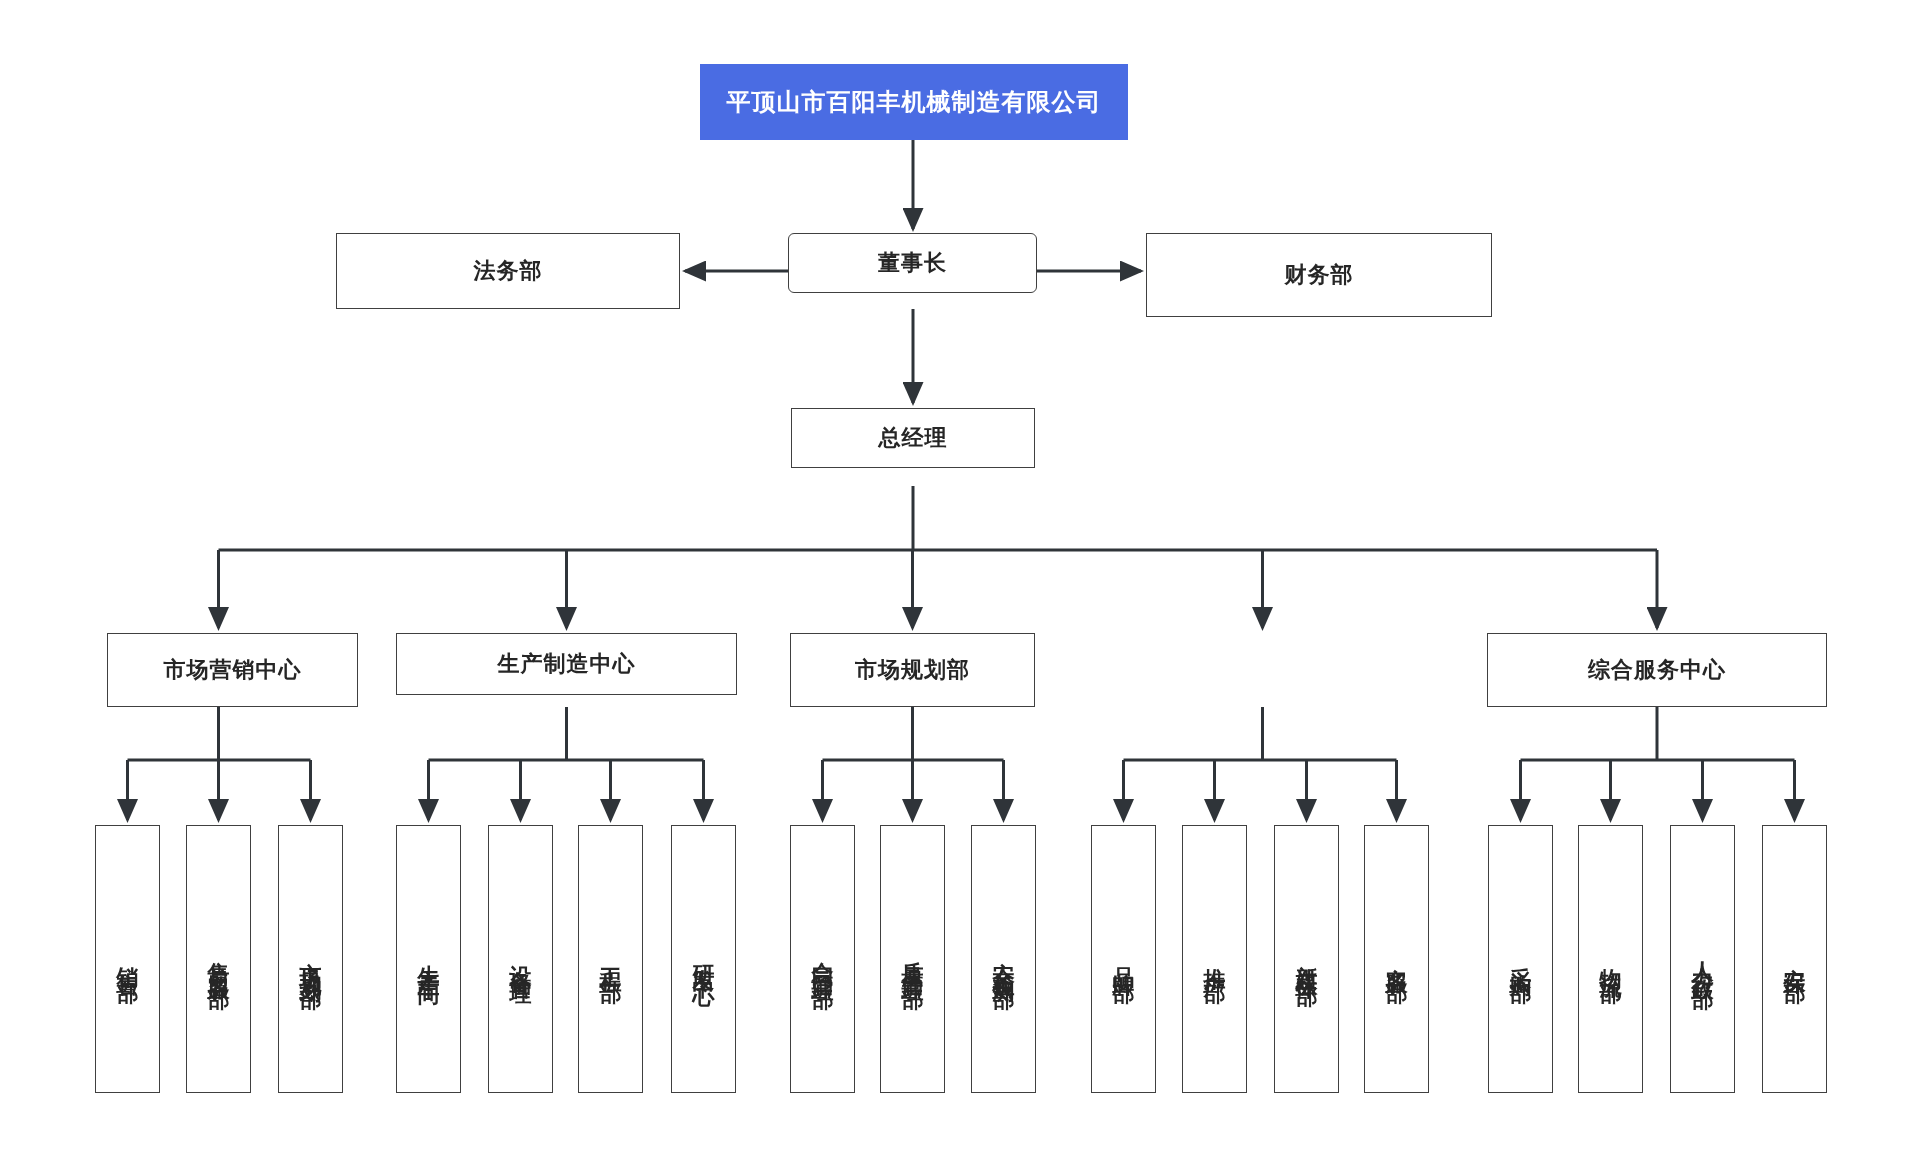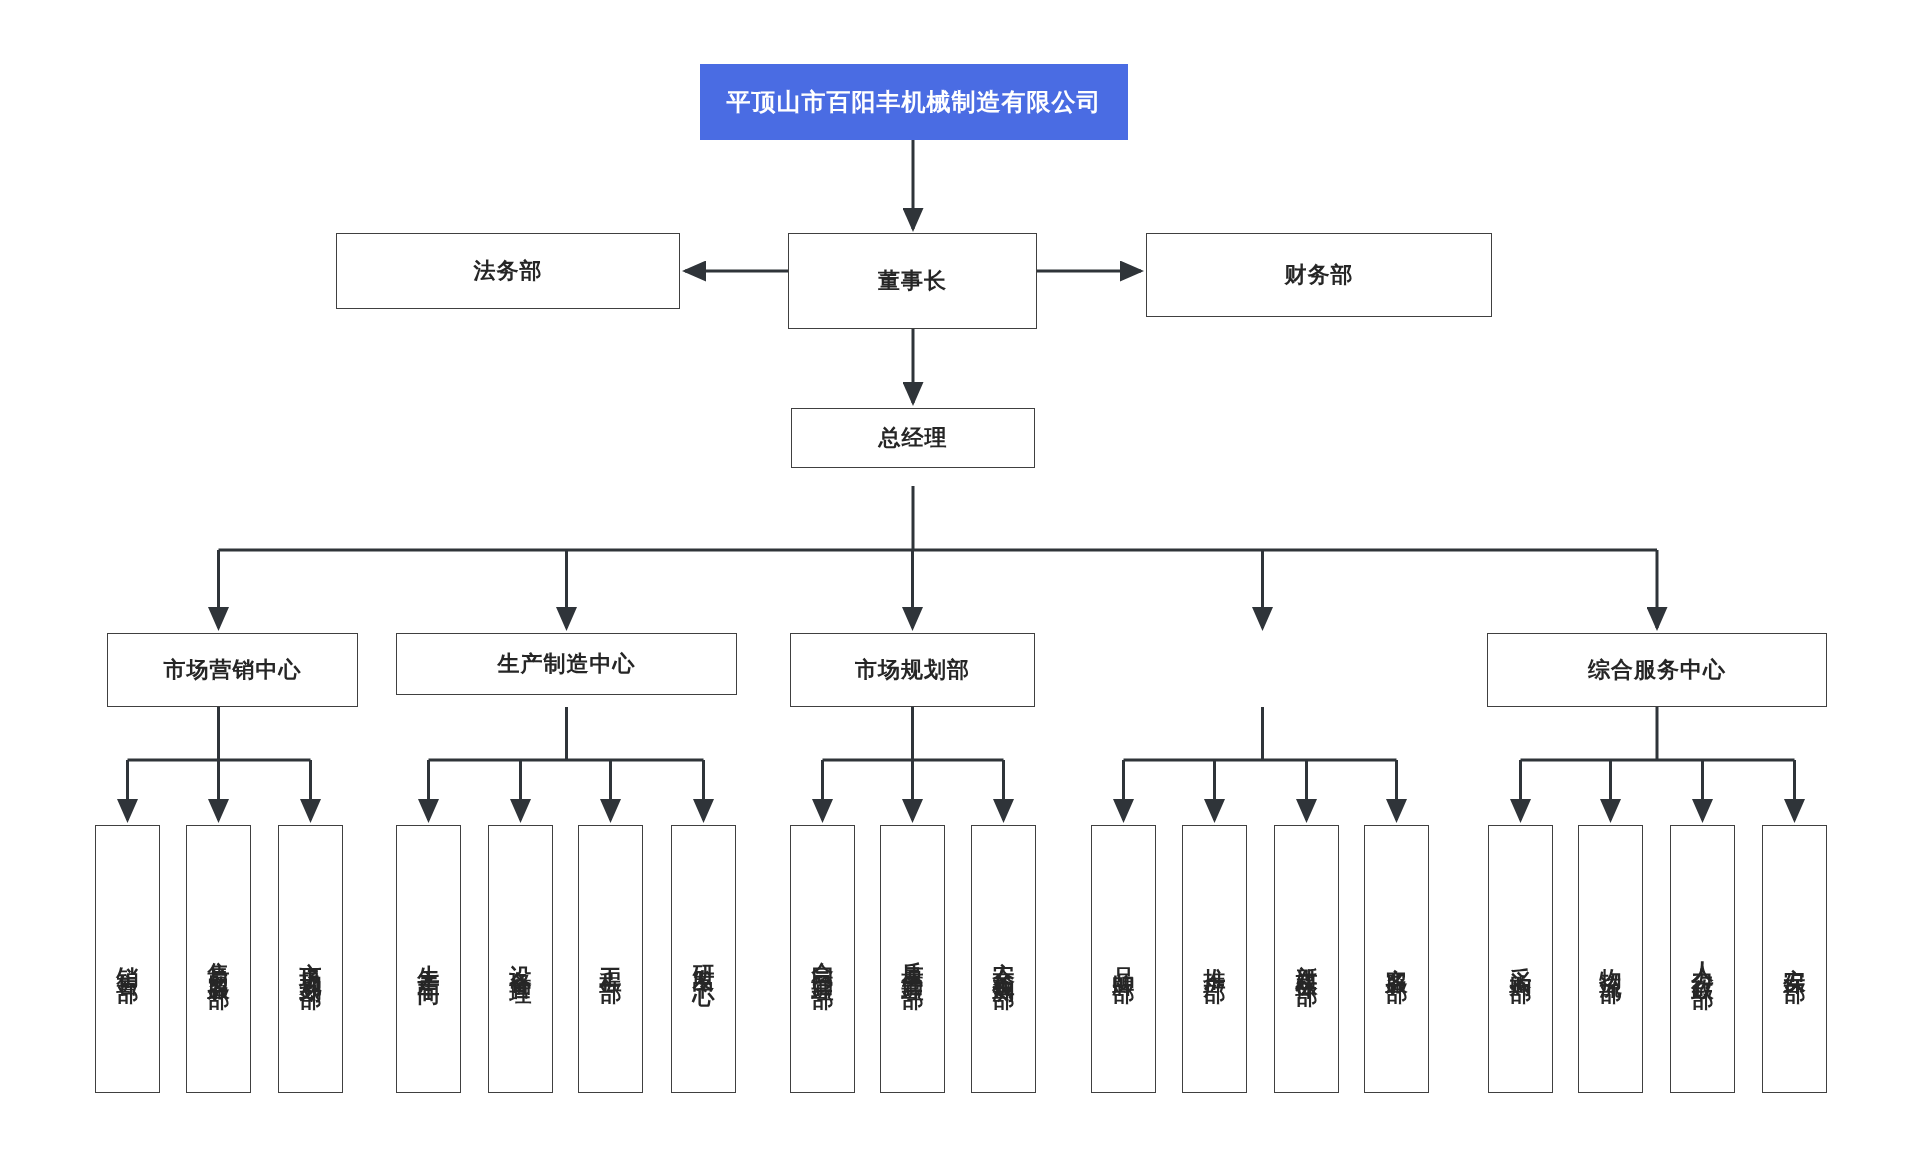--- a/index.html
+++ b/index.html
@@ -107,21 +107,21 @@
       <path d="M1520.5 760 L1520.5 820" marker-end="url(#ah)"></path>
       <path d="M1610.5 760 L1610.5 820" marker-end="url(#ah)"></path>
       <path d="M1702.5 760 L1702.5 820" marker-end="url(#ah)"></path>
       <path d="M1794.5 760 L1794.5 820" marker-end="url(#ah)"></path>
     </g>
   </svg>
 
   <div class="node root" style="left:700px; top:64px; width:428px; height:76px;">平顶山市百阳丰机械制造有限公司</div>
 
   <div class="node" style="left:336px; top:233px; width:344px; height:76px;">法务部</div>
-  <div class="node" style="left:788px; top:233px; width:249px; height:96px;">董事长</div>
+  <div class="node" style="left:788px; top:233px; width:249px; height:60px;border-radius:6px;">董事长</div>
   <div class="node" style="left:1146px; top:233px; width:346px; height:84px;">财务部</div>
 
   <div class="node" style="left:791px; top:408px; width:244px; height:60px;">总经理</div>
 
   <div class="node" style="left:93px; top:633px; width:251px; height:74px;margin-left:14px;">市场营销中心</div>
   <div class="node" style="left:396px; top:633px; width:341px; height:62px;">生产制造中心</div>
   <div class="node" style="left:790px; top:633px; width:245px; height:74px;">市场规划部</div>
   <div class="node" style="left:1487px; top:633px; width:340px; height:74px;">综合服务中心</div>
 
   <div class="node leaf" style="left:95px; top:825px; width:65px; height:268px;">销售部</div>

